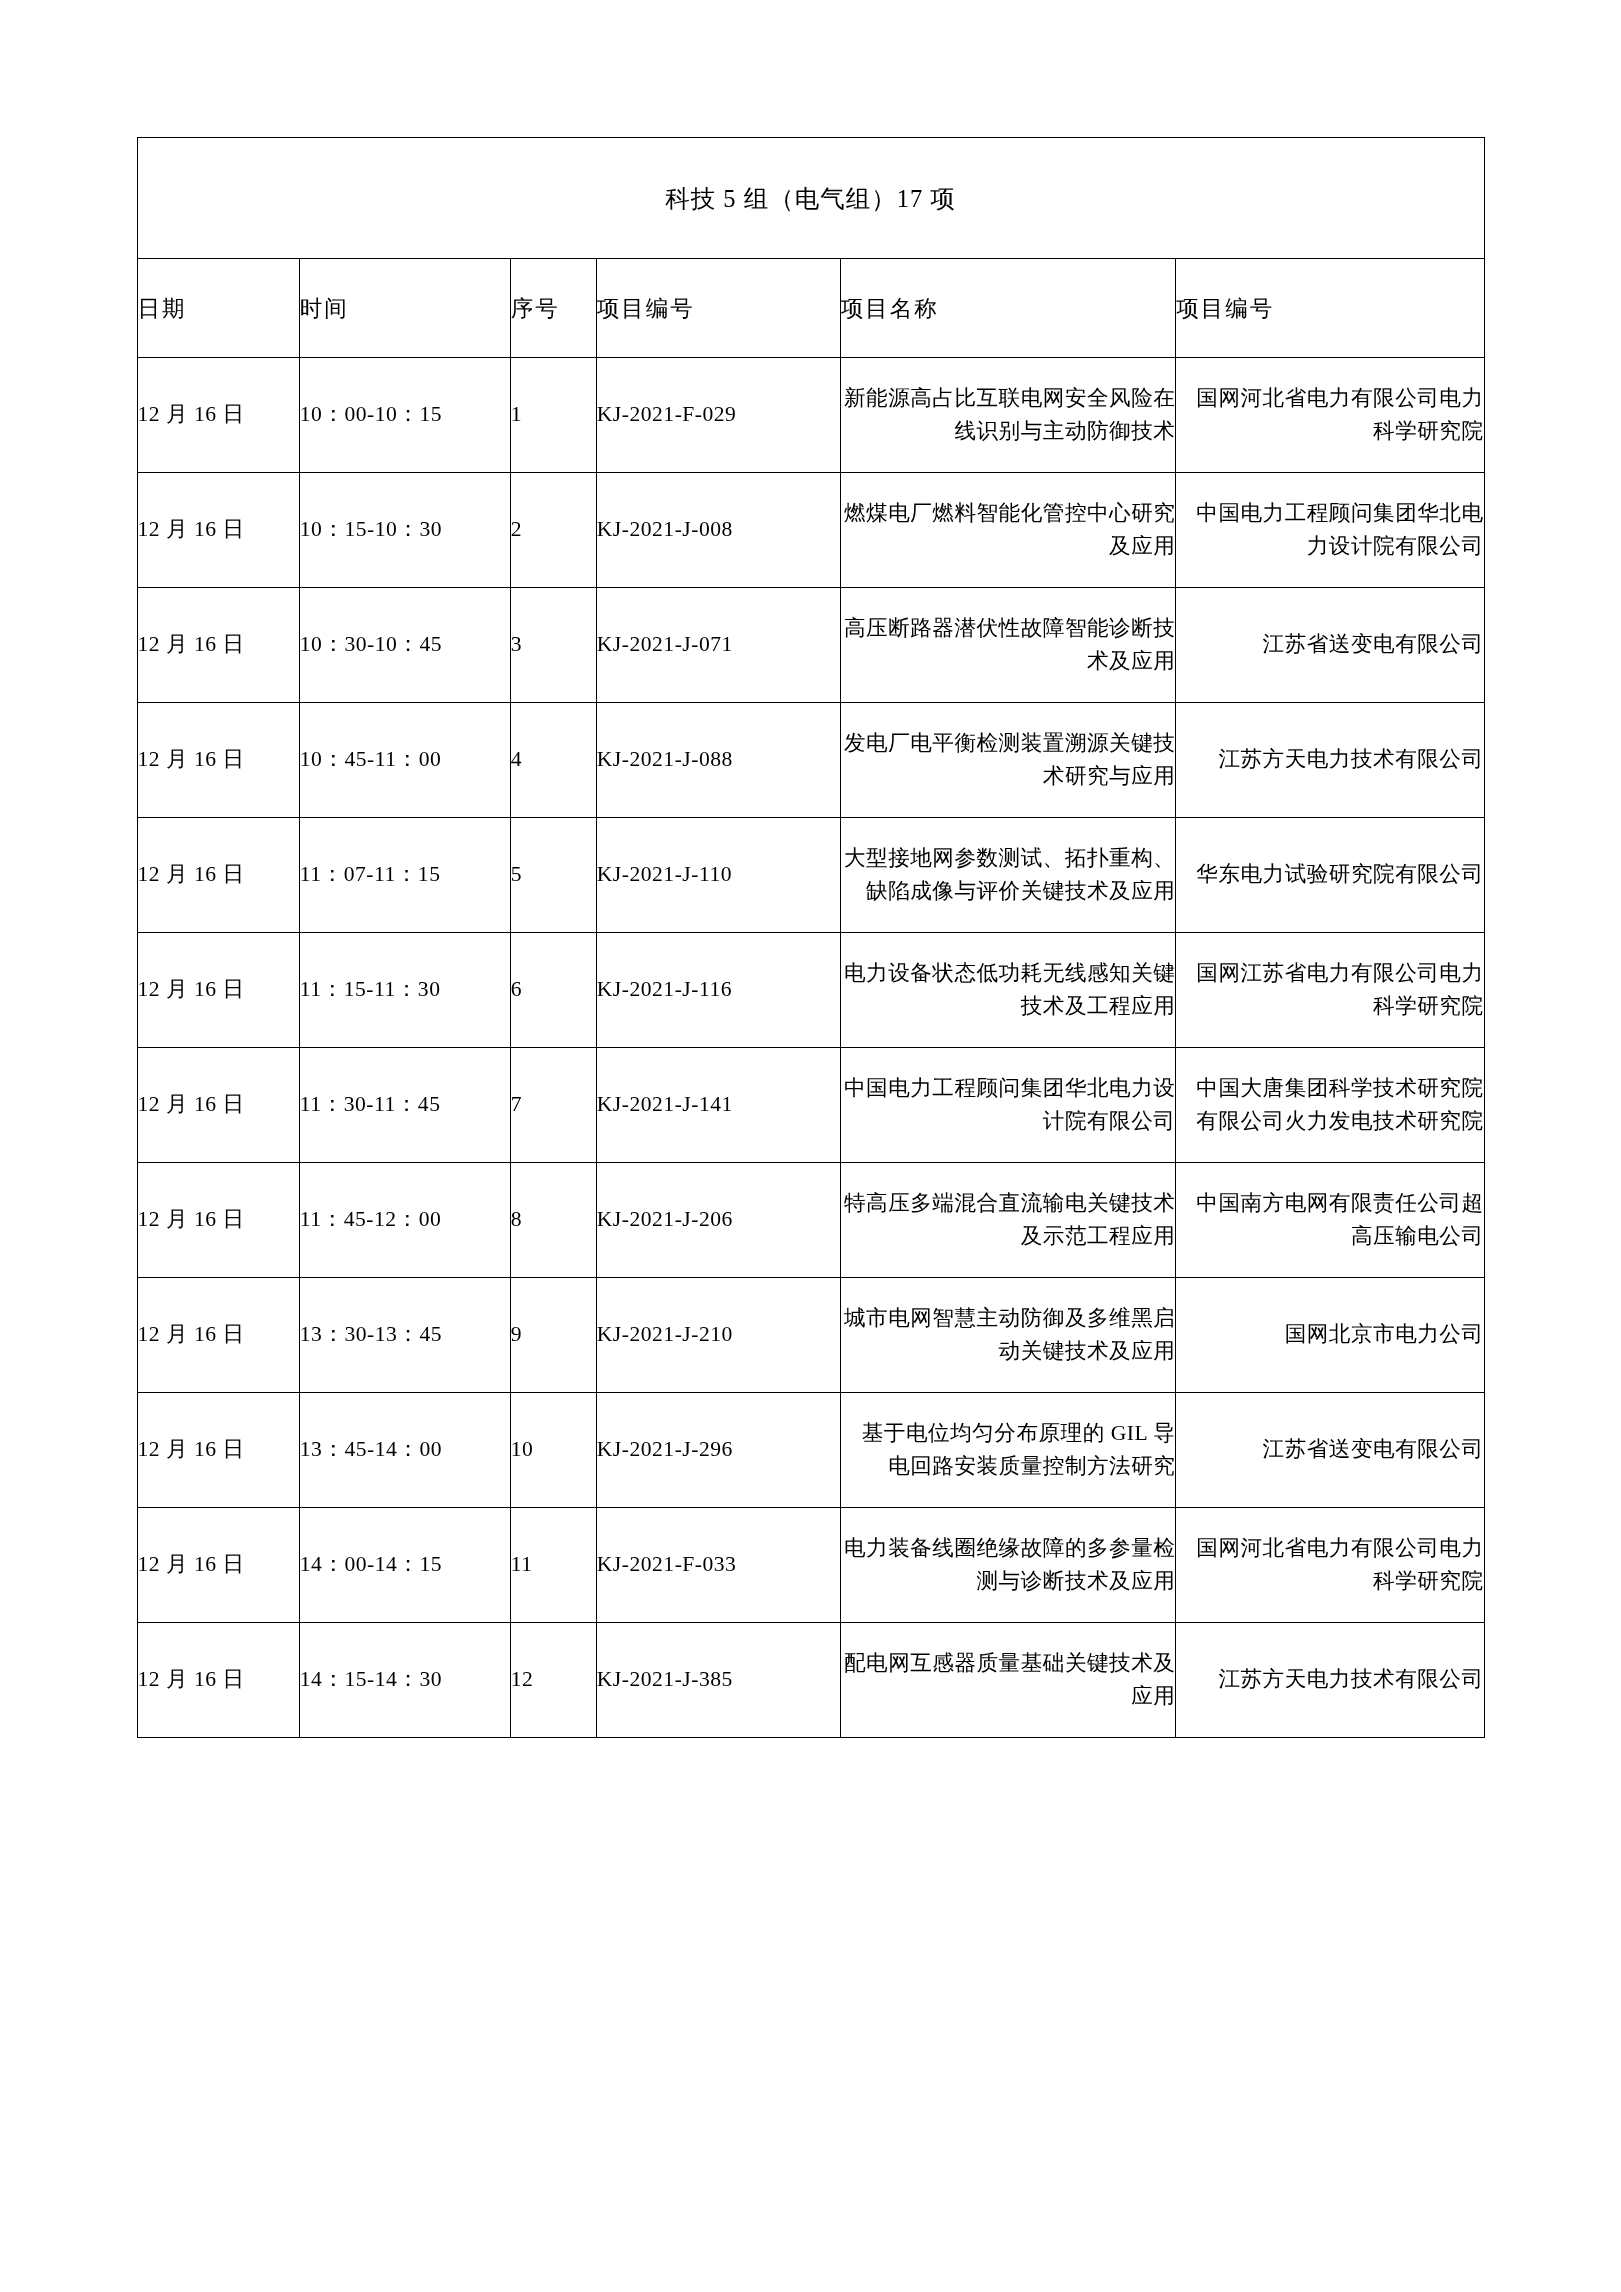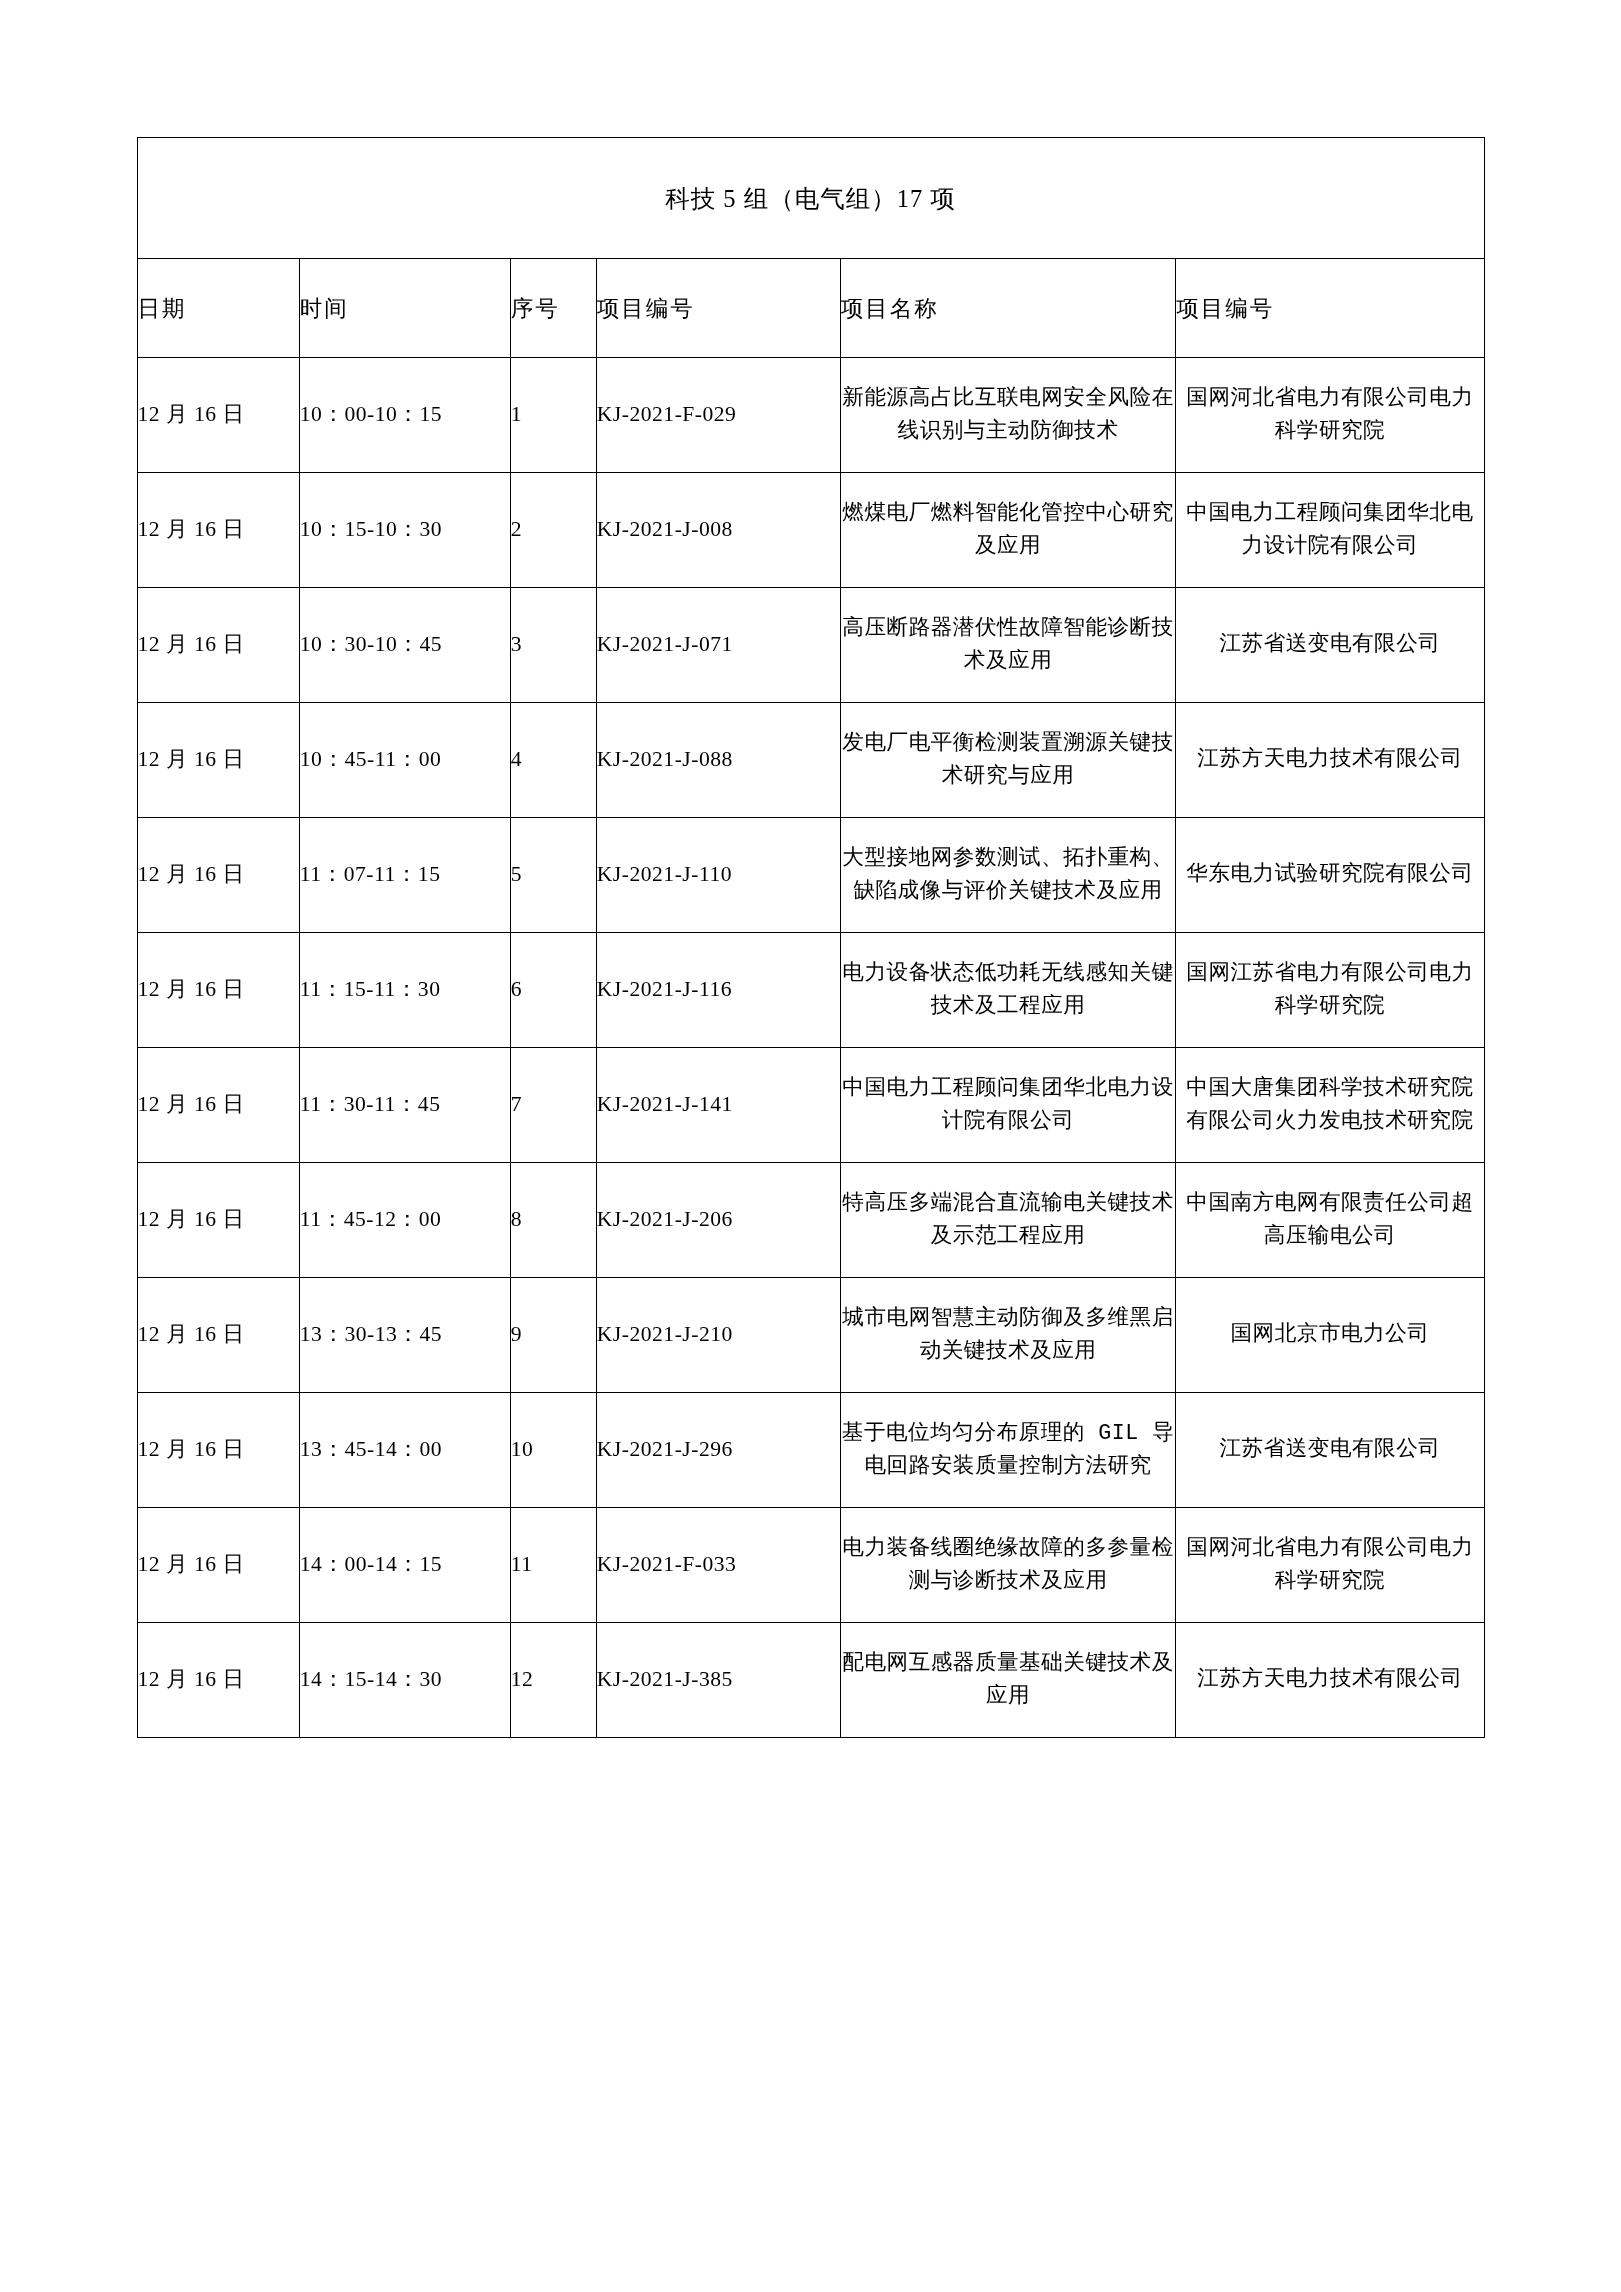--- a/index.html
+++ b/index.html
@@ -54,24 +54,23 @@
   tbody tr td {
     height: 114px;
     font-size: 21.6px;
     line-height: 1.55;
   }
   .date-cell, .time-cell, .no-cell, .code-cell {
     text-align: left;
     letter-spacing: 0.5px;
   }
   .name-cell, .unit-cell {
-    text-align: center;
+    text-align: right;
     padding: 9.8px 9.8px 9.8px 13.7px;
     letter-spacing: 0.5px;
-    font-family: Liberation Mono, monospace;
   }
 </style>
 </head>
 <body>
 
 <div class="page">
   <table class="schedule">
     <colgroup>
       <col class="col-date">
       <col class="col-time">

